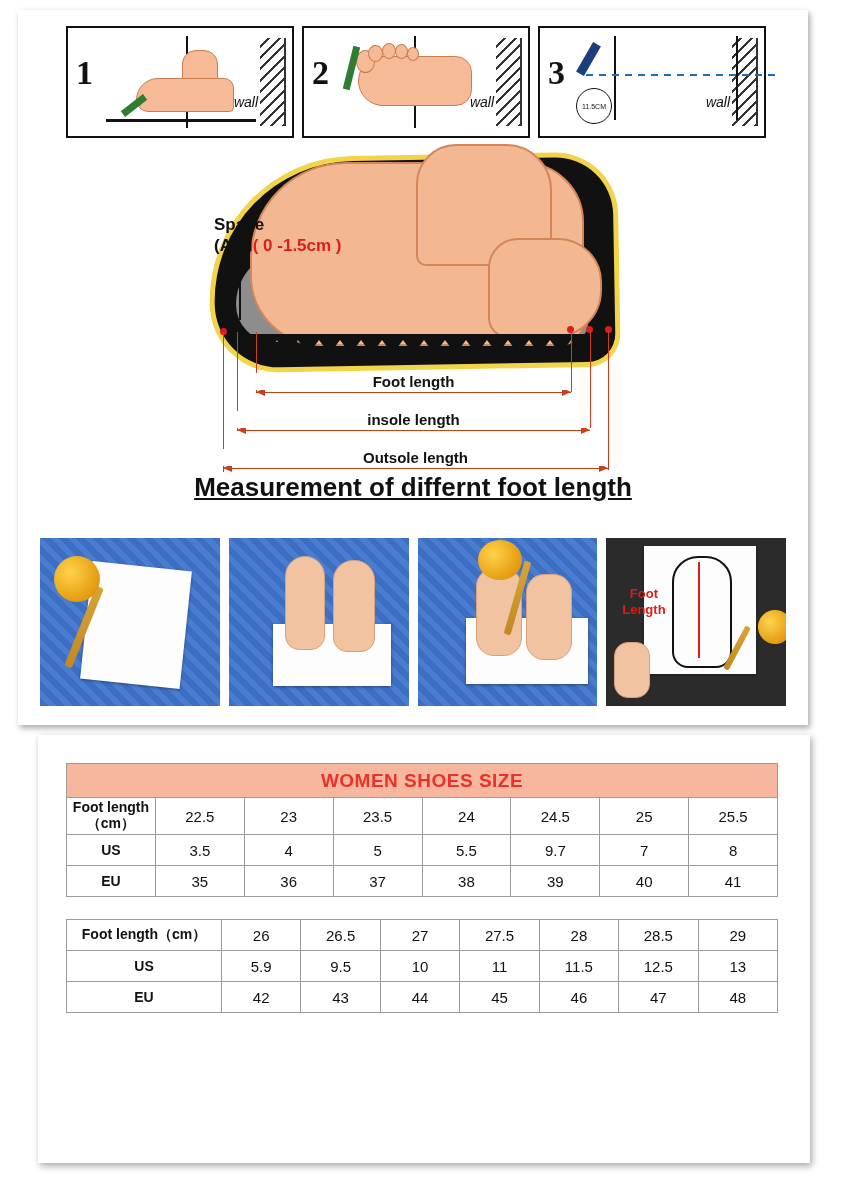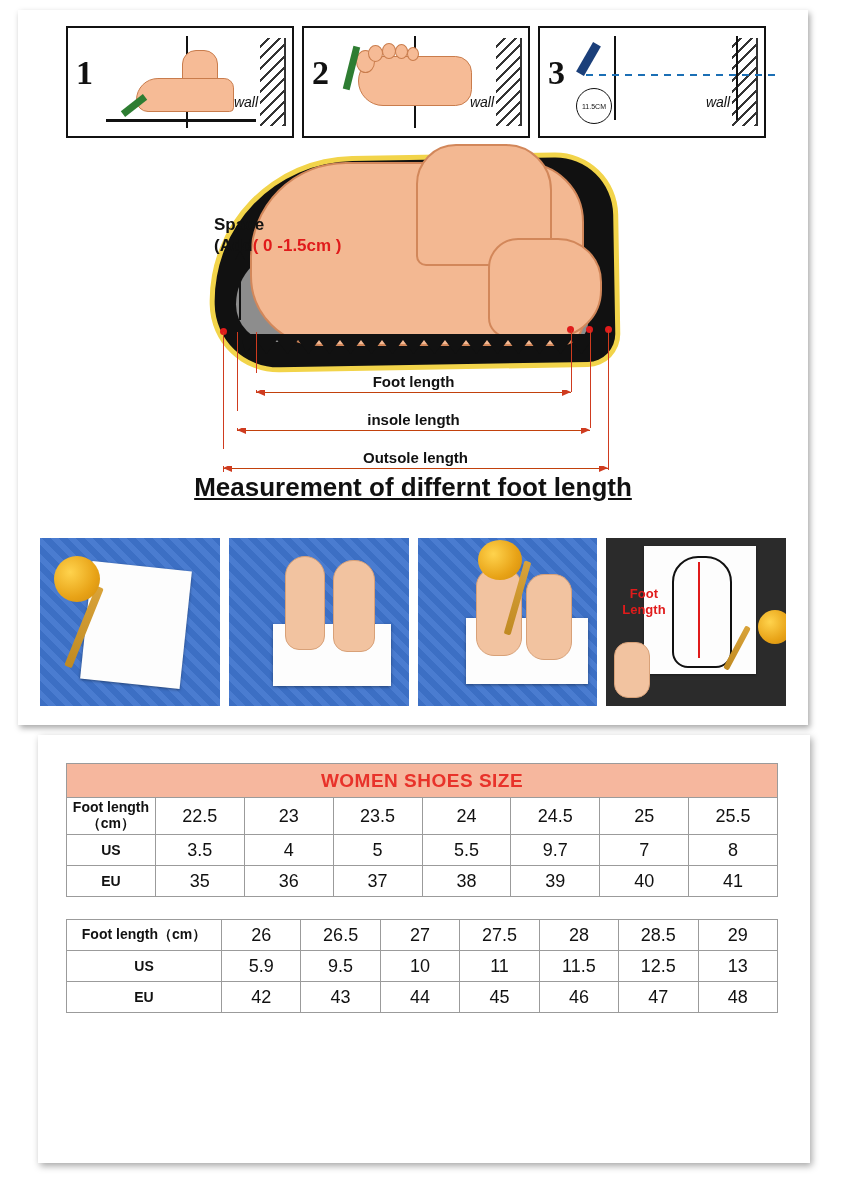--- a/index.html
+++ b/index.html
@@ -381,21 +381,21 @@
     width: 712px;
   }
   table.size {
     border-collapse: collapse;
     width: 100%;
     table-layout: fixed;
   }
   table.size td, table.size th {
     border: 1px solid #9b9b9b;
     text-align: center;
-    font-size: 18px;
+    font-size: 15px;
     color: #111;
     height: 28px;
     font-weight: normal;
   }
   table.size .hdr-row td {
     background: #f6b79e;
     color: #e8322a;
     font-size: 19px;
     font-weight: bold;
     height: 31px;

